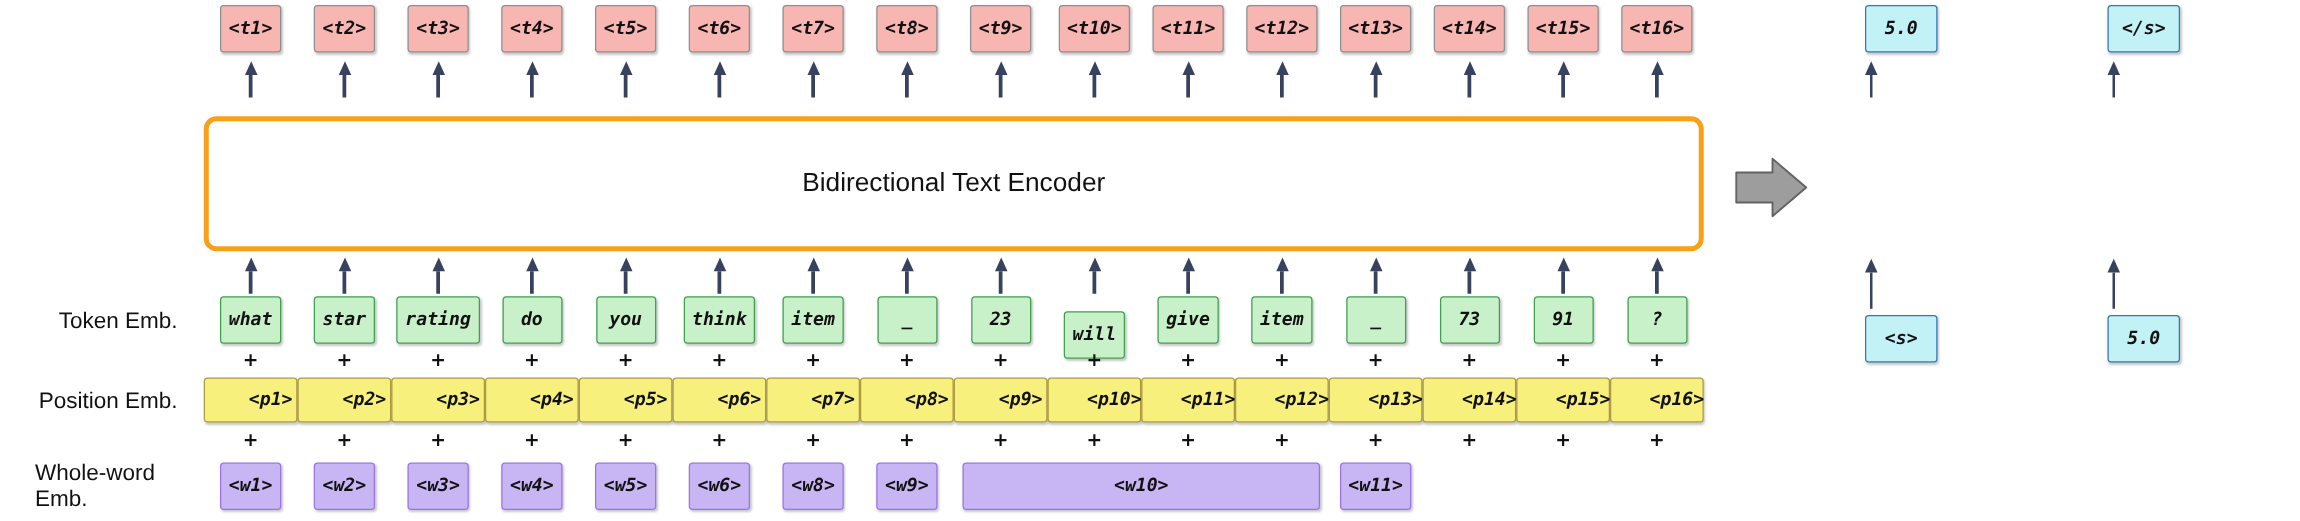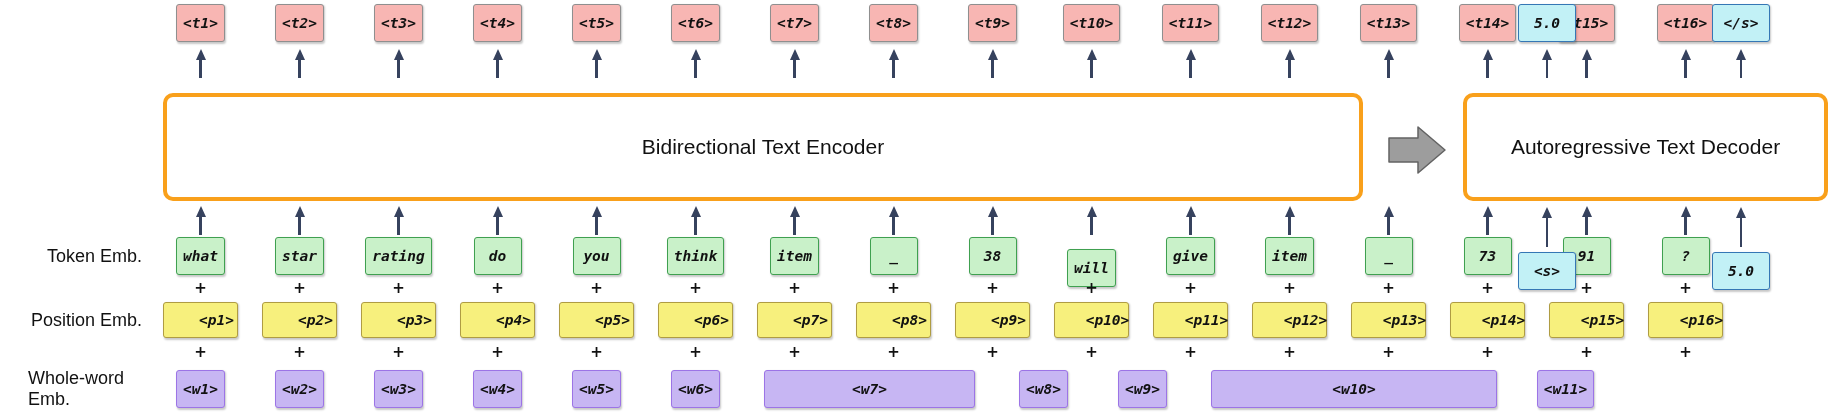--- a/index.html
+++ b/index.html
@@ -1,20 +1,20 @@
 <!DOCTYPE html>
 <html style="--accent-orange: #F9A01B; --arrow-navy: #36425E; --pink-bg: #F8B6B3; --pink-border: #8F8F8F; --green-bg: #C9F1C9; --green-border: #3FA050; --yellow-bg: #F7F07D; --yellow-border: #AF9C43; --purple-bg: #C7B6F3; --purple-border: #9C74E6; --cyan-bg: #C2F1F6; --cyan-border: #3577B5; --gray-arrow: #9D9D9D;"><head>
 <meta charset="utf-8">
 <style>
   html,body{margin:0;padding:0;background:#fff;}
   .canvas{position:relative;width:1840px;height:417px;background:#ffffff;
           font-family:"Liberation Sans",sans-serif;overflow:hidden;}
 
   
-  .grid-row{position:absolute;left:163px;width:1200px;display:flex;gap:24px;}
+  .grid-row{position:absolute;left:163px;width:1200px;display:flex;}
   .col{flex:0 0 auto;width:75px;height:100%;display:flex;align-items:center;justify-content:center;}
 
   
   .box{display:flex;align-items:center;justify-content:center;height:100%;
        min-width:48px;padding:0 6px;box-sizing:border-box;border-radius:3px;
        border:1.6px solid;color:#111;
        font-family:"DejaVu Sans Mono",monospace;font-style:italic;font-weight:bold;font-size:14.5px;
        box-shadow:1px 1.5px 2px rgba(0,0,0,0.22);}
   .box.wide{width:calc(100% - 14px);padding:0;}
   .pink  {background:var(--pink-bg);  border-color:var(--pink-border);}
@@ -35,21 +35,21 @@
   
   .block{position:absolute;background:#fff;border:4px solid var(--accent-orange);border-radius:10px;
          box-sizing:border-box;display:flex;align-items:center;justify-content:center;
          font-size:21px;color:#111;}
 
   
   .rowlabel{position:absolute;left:0;width:142px;display:flex;align-items:center;justify-content:flex-end;
             font-size:18px;color:#111;}
 
   
-  .dcol{position:absolute;width:110px;display:flex;align-items:center;justify-content:center;}
+  .dcol{position:absolute;width:110px;display:flex;align-items:center;}
 
   
   #row-tokens-out{top:4px;height:38px;}
   #row-arrows-top{top:49px;height:29px;}
   #encoder{left:163px;top:93px;width:1200px;height:108px;}
   #row-arrows-mid{top:206px;height:29px;}
   #row-token-emb{top:237px;height:38px;}
   #row-plus-1{top:279px;height:18px;}
   #row-pos-emb{top:302px;height:36px;}
   #row-plus-2{top:343px;height:18px;}
@@ -348,21 +348,21 @@
       <div class="col" style="width: 75px;">
         <div class="box green">think</div>
       </div>
       <div class="col" style="width: 75px;">
         <div class="box green">item</div>
       </div>
       <div class="col" style="width: 75px;">
         <div class="box green">_</div>
       </div>
       <div class="col" style="width: 75px;">
-        <div class="box green">38</div>
+        <div class="box green">23</div>
       </div>
       <div class="col" style="width: 75px; margin-top: 12px;">
         <div class="box green">will</div>
       </div>
       <div class="col" style="width: 75px;">
         <div class="box green">give</div>
       </div>
       <div class="col" style="width: 75px;">
         <div class="box green">item</div>
       </div>
@@ -540,23 +540,20 @@
         <div class="box purple">&lt;w3&gt;</div>
       </div>
       <div class="col" style="width: 75px;">
         <div class="box purple">&lt;w4&gt;</div>
       </div>
       <div class="col" style="width: 75px;">
         <div class="box purple">&lt;w5&gt;</div>
       </div>
       <div class="col" style="width: 75px;">
         <div class="box purple">&lt;w6&gt;</div>
-      </div>
-      <div class="col" style="width: 225px;">
-        <div class="box purple wide">&lt;w7&gt;</div>
       </div>
       <div class="col" style="width: 75px;">
         <div class="box purple">&lt;w8&gt;</div>
       </div>
       <div class="col" style="width: 75px;">
         <div class="box purple">&lt;w9&gt;</div>
       </div>
       <div class="col" style="width: 300px;">
         <div class="box purple wide">&lt;w10&gt;</div>
       </div>
@@ -566,23 +563,20 @@
     </div>
 
   <div class="rowlabel" id="label-pos">Position Emb.</div>
   <div class="rowlabel" id="label-token">Token Emb.</div>
   <div class="rowlabel" id="label-ww">Whole-word Emb.</div>
 
   <svg id="flow-arrow" width="60" height="50" viewBox="0 0 60 50">
     <polygon points="1,13 30,13 30,2 57,25 30,48 30,37 1,37" fill="#9D9D9D" stroke="#636363" stroke-width="1.5" stroke-linejoin="round"></polygon>
   </svg>
 
-  <div class="block" id="decoder">
-    <span>Autoregressive Text Decoder</span>
-  </div>
 
   <div class="dcol" id="dout-box-1">
     <div class="box cyan">5.0</div>
   </div>
   <div class="dcol" id="dout-box-2">
     <div class="box cyan">&lt;/s&gt;</div>
   </div>
   <div class="dcol" id="dout-arrow-1">
     <div class="arrow">
         <div class="ahead"></div>

